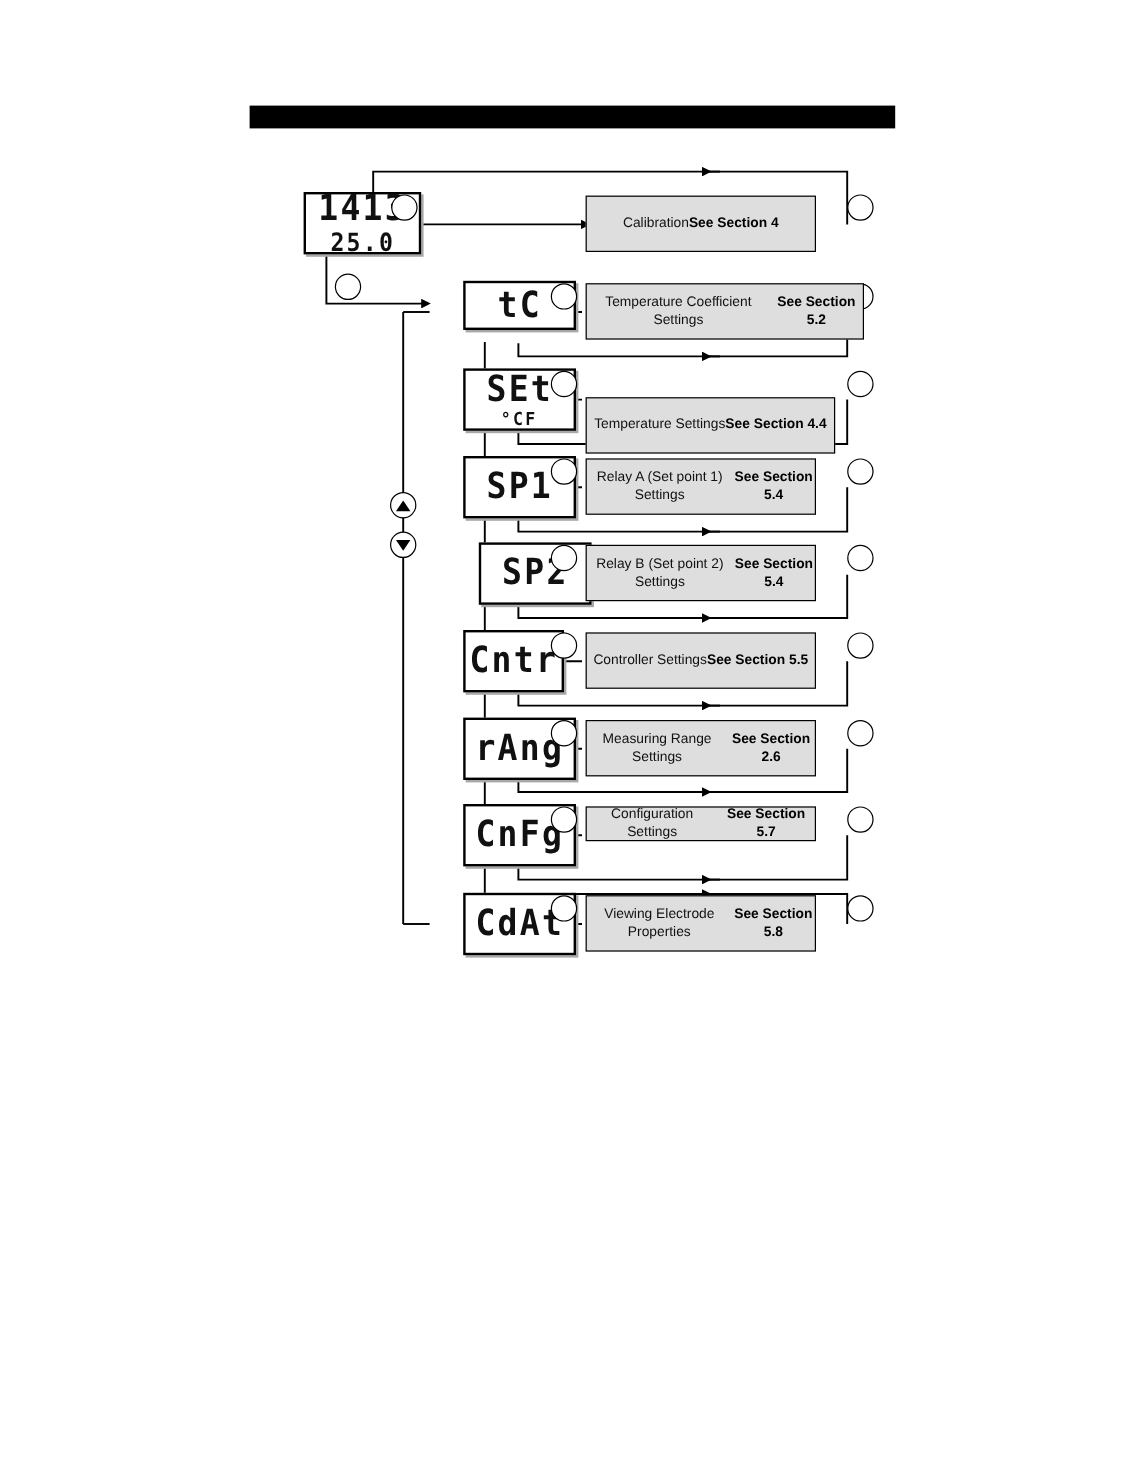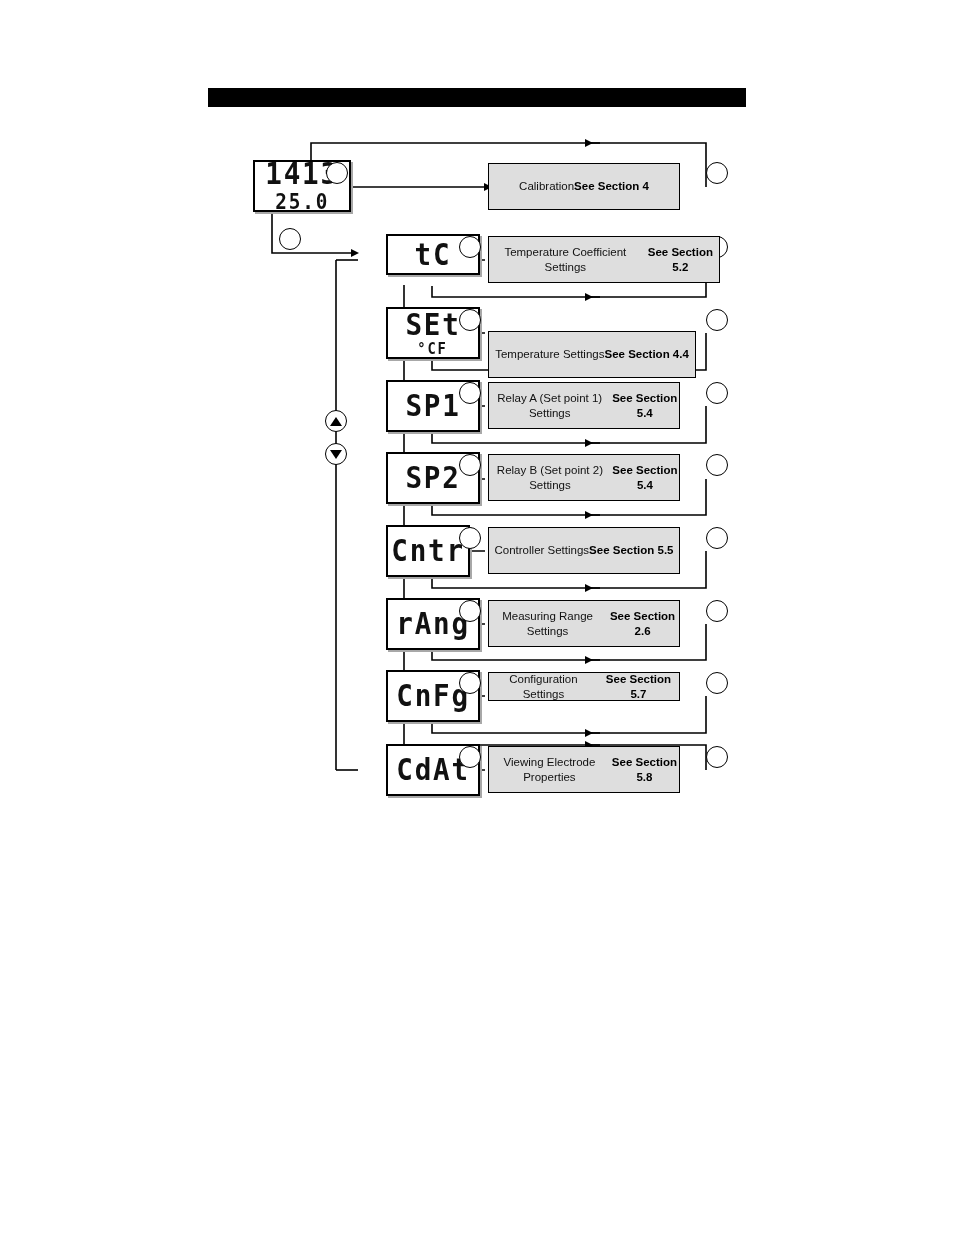--- a/index.html
+++ b/index.html
@@ -237,21 +237,21 @@
       </div>
       <div class="lcd-box" style="left: 357px; top: 380px; width: 94px; height: 52px;">
         <div class="lcd-text lcd-menu">SP1</div>
       </div>
       <div class="key-circle" style="left: 459px; top: 382px;"></div>
       <div class="key-circle" style="left: 706px; top: 382px;"></div>
       <div class="desc-box" style="left: 488px; top: 382px; width: 192px; height: 47px;">
         <div class="desc-title">Relay A (Set point 1) Settings</div>
         <div class="desc-sec">See Section 5.4</div>
       </div>
-      <div class="lcd-box" style="left: 357px; top: 452px; width: 94px; height: 52px;">
+      <div class="lcd-box" style="left: 370px; top: 452px; width: 94px; height: 52px;">
         <div class="lcd-text lcd-menu">SP2</div>
       </div>
       <div class="key-circle" style="left: 459px; top: 454px;"></div>
       <div class="key-circle" style="left: 706px; top: 454px;"></div>
       <div class="desc-box" style="left: 488px; top: 454px; width: 192px; height: 47px;">
         <div class="desc-title">Relay B (Set point 2) Settings</div>
         <div class="desc-sec">See Section 5.4</div>
       </div>
       <div class="lcd-box" style="left: 357px; top: 525px; width: 84px; height: 52px; text-align: center;">
         <div class="lcd-text lcd-menu">Cntr</div>

